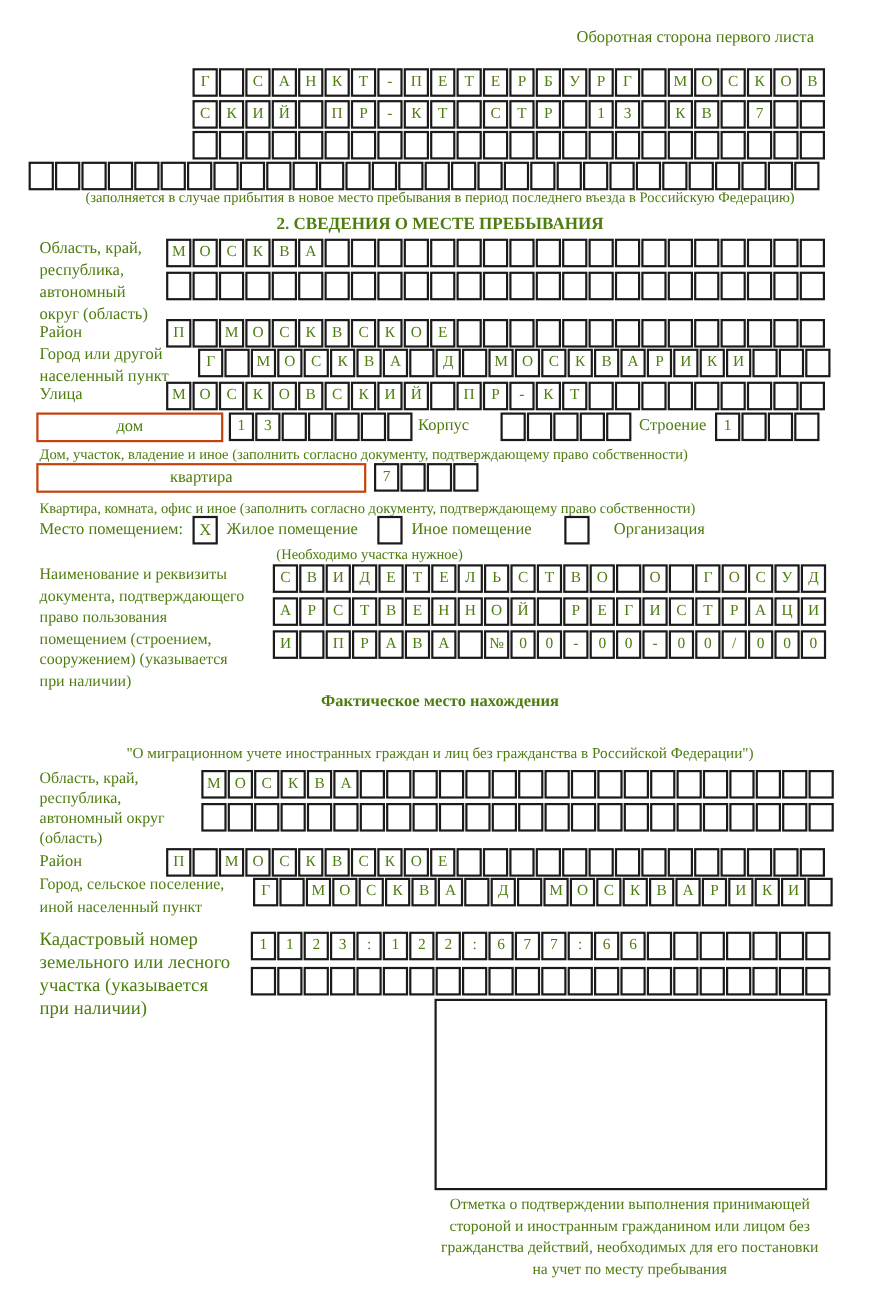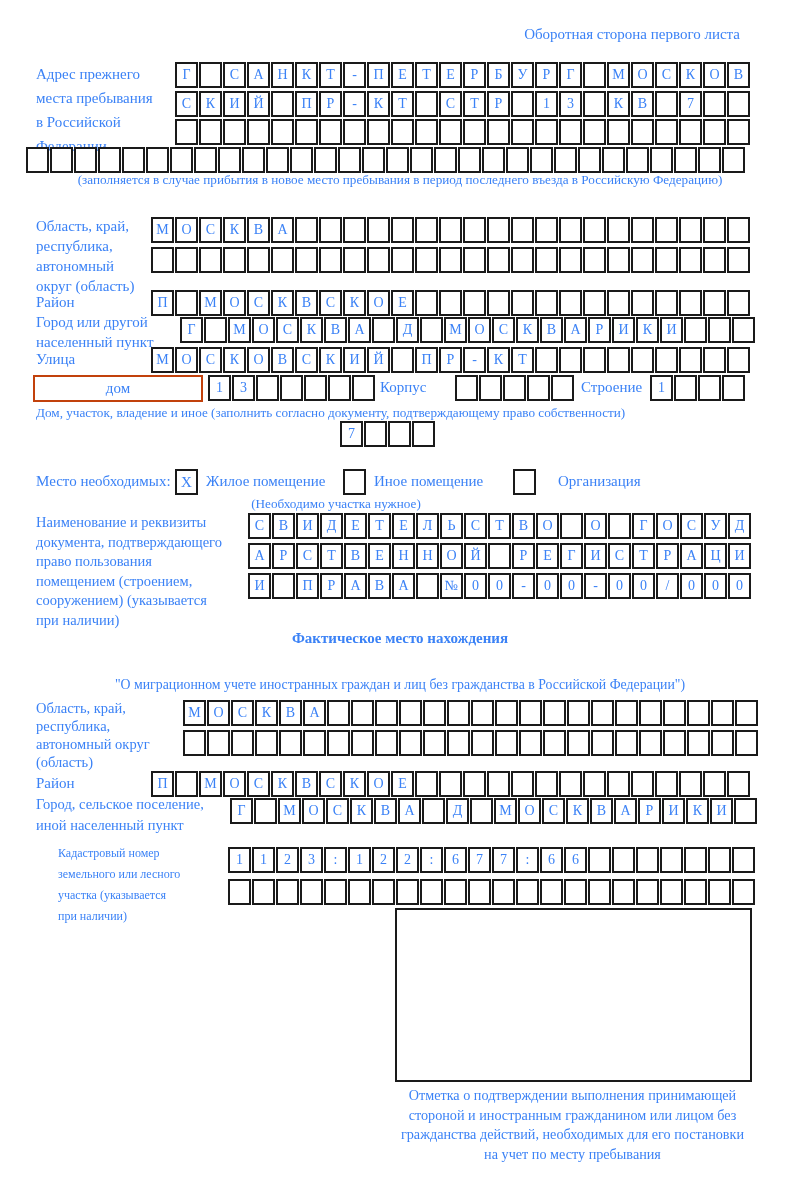--- a/index.html
+++ b/index.html
@@ -1,18 +1,18 @@
 <!DOCTYPE html>
 <html lang="ru"><head>
 <meta charset="utf-8">
 <style>
   html,body{margin:0;padding:0;background:#e8e8e8;}
   #sheet{
     position:relative;width:800px;height:1180px;margin:0 auto;
-    background:#ffffff;color:#3b82f6;
+    background:#ffffff;color:#4d7c0f;
     font-family:"Liberation Serif","DejaVu Serif",serif;
     overflow:hidden;
   }
   .lbl{position:absolute;font-size:15px;line-height:20px;white-space:pre-line;}
   .row{position:absolute;display:flex;gap:1px;}
   .cell{
     flex:none;width:19px;height:22px;border:2px solid #1a1a1a;
     text-align:center;font-size:14px;line-height:22px;background:#fff;
   }
   .note{position:absolute;font-size:13.2px;line-height:18px;}
@@ -28,24 +28,20 @@
   }
   .stamp-box{position:absolute;border:2px solid #1a1a1a;background:#fff;}
 </style>
 </head>
 <body>
 
 <div id="sheet">
 
   <div class="lbl" style="left:450px;top:24px;width:290px;text-align:right;">Оборотная сторона первого листа</div>
 
-  <div class="lbl" style="left:36px;top:62px;width:150px;line-height:24px;">Адрес прежнего
-места пребывания
-в Российской
-Федерации</div>
   <div class="row" style="left:175px;top:62px;">
       <span class="cell">Г</span>
       <span class="cell"></span>
       <span class="cell">С</span>
       <span class="cell">А</span>
       <span class="cell">Н</span>
       <span class="cell">К</span>
       <span class="cell">Т</span>
       <span class="cell">-</span>
       <span class="cell">П</span>
@@ -144,20 +140,21 @@
       <span class="cell"></span>
       <span class="cell"></span>
       <span class="cell"></span>
       <span class="cell"></span>
       <span class="cell"></span>
       <span class="cell"></span>
       <span class="cell"></span>
     </div>
   <div class="note center" style="left:0;top:171px;width:800px;">(заполняется в случае прибытия в новое место пребывания в период последнего въезда в Российскую Федерацию)</div>
 
+  <div class="heading" style="top:195px;">2. СВЕДЕНИЯ О МЕСТЕ ПРЕБЫВАНИЯ</div>
 
   <div class="lbl" style="left:36px;top:216px;width:130px;">Область, край,
 республика,
 автономный
 округ (область)</div>
   <div class="row" style="left:151px;top:217px;">
       <span class="cell">М</span>
       <span class="cell">О</span>
       <span class="cell">С</span>
       <span class="cell">К</span>
@@ -318,28 +315,30 @@
     </div>
   <div class="lbl" style="left:581px;top:377px;">Строение</div>
   <div class="row" style="left:650px;top:375px;">
       <span class="cell">1</span>
       <span class="cell"></span>
       <span class="cell"></span>
       <span class="cell"></span>
     </div>
   <div class="note" style="left:36px;top:404px;width:740px;font-family:Liberation Serif, serif;">Дом, участок, владение и иное (заполнить согласно документу, подтверждающему право собственности)</div>
 
+  <div class="fieldbox" style="left:33px;top:421px;width:296px;">квартира</div>
   <div class="row" style="left:340px;top:421px;">
       <span class="cell">7</span>
       <span class="cell"></span>
       <span class="cell"></span>
       <span class="cell"></span>
     </div>
-
-  <div class="lbl" style="left:36px;top:471px;">Место необходимых:</div>
+  <div class="note" style="left:36px;top:453px;width:740px;">Квартира, комната, офис и иное (заполнить согласно документу, подтверждающему право собственности)</div>
+
+  <div class="lbl" style="left:36px;top:471px;">Место помещением:</div>
   <div class="chk" style="left:175px;top:469px;">X</div>
   <div class="lbl" style="left:206px;top:471px;">Жилое помещение</div>
   <div class="chk" style="left:343px;top:469px;"></div>
   <div class="lbl" style="left:374px;top:471px;">Иное помещение</div>
   <div class="chk" style="left:513px;top:469px;"></div>
   <div class="lbl" style="left:558px;top:471px;">Организация</div>
   <div class="note center" style="left:211px;top:495px;width:250px;">(Необходимо участка нужное)</div>
 
   <div class="lbl" style="left:36px;top:513px;width:210px;font-size:14.5px;line-height:19.5px;">Наименование и реквизиты
 документа, подтверждающего
@@ -526,21 +525,21 @@
       <span class="cell">К</span>
       <span class="cell">В</span>
       <span class="cell">А</span>
       <span class="cell">Р</span>
       <span class="cell">И</span>
       <span class="cell">К</span>
       <span class="cell">И</span>
       <span class="cell"></span>
     </div>
 
-  <div class="lbl" style="left:36px;top:843px;width:185px;font-size:12px;line-height:21px;margin-left:22px;">Кадастровый номер
+  <div class="lbl" style="left:36px;top:843px;width:185px;font-size:17px;line-height:21px;">Кадастровый номер
 земельного или лесного
 участка (указывается
 при наличии)</div>
   <div class="row" style="left:228px;top:847px;">
       <span class="cell">1</span>
       <span class="cell">1</span>
       <span class="cell">2</span>
       <span class="cell">3</span>
       <span class="cell">:</span>
       <span class="cell">1</span>

